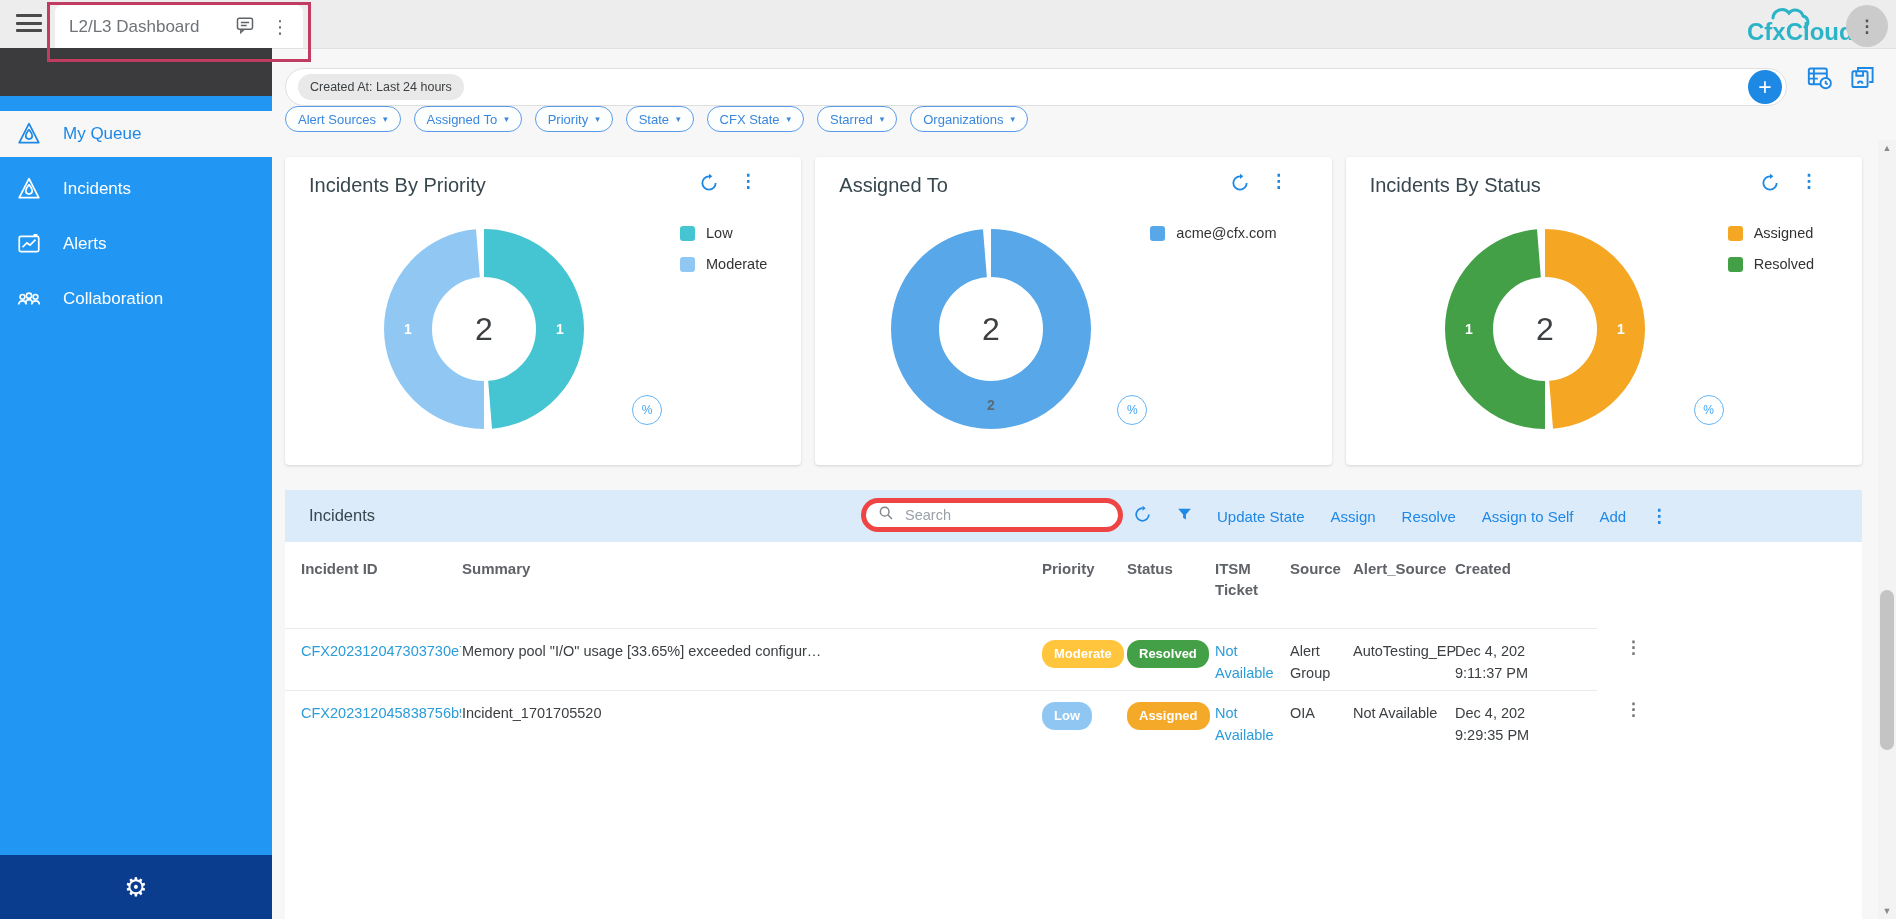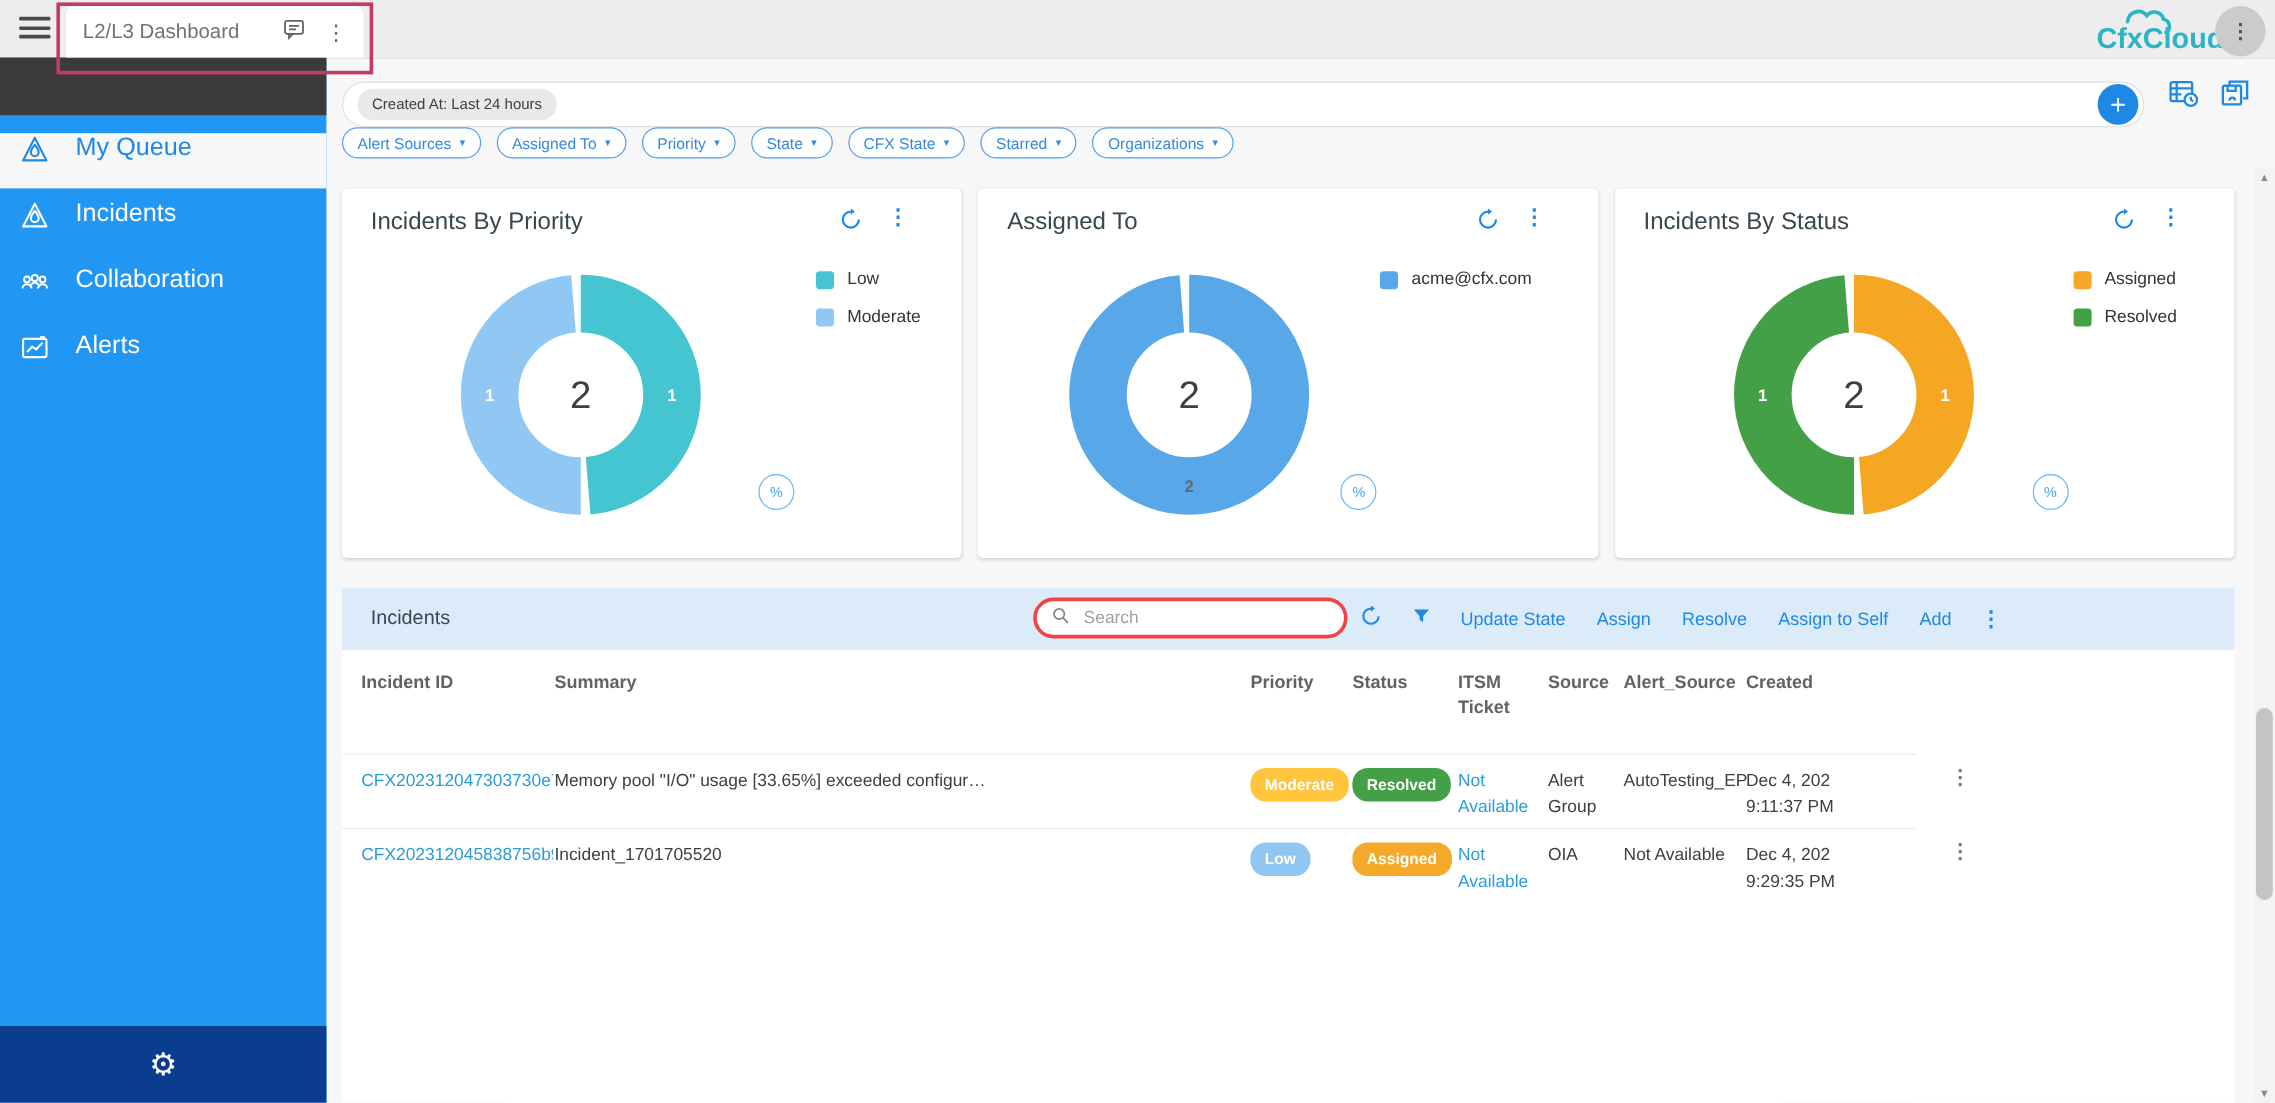--- a/index.html
+++ b/index.html
@@ -14,21 +14,21 @@
   .doc-tab .title{font-size:17px;color:#6f7377;flex:1;}
   .tab-kebab{font-size:18px;color:#5f6368;margin-left:16px;}
   .annotation-box{position:absolute;left:47px;top:2px;width:258px;height:54px;border:3px solid #c23b60;z-index:40;pointer-events:none;}
   .logo{position:absolute;left:1712px;top:2px;width:132px;height:46px;margin-left:33px;}
   .avatar{position:absolute;left:1846px;top:5px;width:42px;height:42px;border-radius:50%;background:#cbcbcb;
           display:flex;align-items:center;justify-content:center;color:#555;font-size:17px;font-weight:bold;letter-spacing:0;}
   
   .sidebar{position:absolute;left:0;top:48px;width:272px;height:871px;background:#2196f3;}
   .sidebar-dark{height:48px;background:#3b3b3d;}
   .nav{padding-top:15px;}
-  .nav-item{height:46px;display:flex;align-items:flex-start;gap:20px;padding-left:15px;color:#fff;font-size:21px;
+  .nav-item{height:46px;display:flex;align-items:center;gap:20px;padding-left:15px;color:#fff;font-size:17px;
             margin-bottom:9px;cursor:pointer;}
   .nav-item .nicon{width:28px;height:28px;display:flex;align-items:center;justify-content:center;color:#fff;}
   .nav-item.active{background:#f7f7f7;color:#1e88e5;}
   .nav-item.active .nicon{color:#1e88e5;}
   .sidebar-foot{position:absolute;left:0;bottom:0;width:272px;height:64px;background:#0b3d8f;
                 display:flex;align-items:center;justify-content:center;}
   .gear{color:#fff;font-size:26px;cursor:pointer;}
   
   .filter-wrap{position:absolute;left:285px;top:68px;width:1502px;height:38px;background:#fff;border:1px solid #e0e0e0;
                border-radius:19px;display:flex;align-items:center;padding:0 4px 0 12px;box-sizing:border-box;}
@@ -54,21 +54,21 @@
   .c1 .legend{left:395px;} .c2 .legend{left:335px;text-align:right;} .c3 .legend{left:382px;}
   .legend li{display:flex;align-items:center;gap:11px;margin-bottom:15px;font-size:14.5px;color:#333;}
   .legend .sw{width:15px;height:15px;border-radius:3px;display:inline-block;}
   .pct{position:absolute;top:238px;width:30px;height:30px;border:1.5px solid #64b5f6;border-radius:50%;color:#42a5f5;
        font-size:12px;display:flex;align-items:center;justify-content:center;background:#fff;cursor:pointer;box-sizing:border-box;}
   .c1 .pct{left:347px;} .c2 .pct{left:302px;} .c3 .pct{left:348px;}
   
   .panel{position:absolute;left:285px;top:490px;width:1577px;height:429px;background:#fff;}
   .panel-head{position:relative;height:52px;background:#dcebfa;}
   .panel-title{position:absolute;left:24px;top:16px;font-size:16.5px;color:#37474f;}
-  .search{position:absolute;left:576px;top:8px;width:262px;height:34px;border:3px solid #ef4444;border-radius:18px;
+  .search{position:absolute;left:576px;top:8px;width:262px;height:34px;border:5px solid #ef4444;border-radius:18px;
           background:#fff;display:flex;align-items:center;padding:0 12px;gap:9px;box-sizing:border-box;}
   .search input{border:none;outline:none;font-size:14.5px;color:#3c4043;width:190px;font-family:"Liberation Sans",sans-serif;background:transparent;}
   .search input::placeholder{color:#9aa0a6;}
   .toolbar{position:absolute;left:848px;top:0;height:52px;display:flex;align-items:center;gap:24px;}
   .toolbar .link{color:#1e88e5;font-size:15px;cursor:pointer;white-space:nowrap;}
   .t-kebab{color:#1e88e5;font-size:18px;font-weight:bold;cursor:pointer;}
   
   .t-head{position:absolute;left:0;top:52px;width:1577px;height:86px;background:#fff;}
   .hcell{position:absolute;top:16px;font-size:15px;font-weight:700;color:#5f6368;line-height:21px;}
   .col-id{left:16px;width:160px;} .col-sum{left:177px;width:560px;} .col-pri{left:757px;width:80px;}
@@ -138,40 +138,40 @@
       <span class="nicon">
         <svg width="26" height="26" viewBox="0 0 24 24" fill="none" stroke="currentColor" stroke-width="1.6" stroke-linejoin="round">
           <path d="M12 2.5 21 20H3z"></path>
             <path d="M12 8c1.6 2.2 3 3.6 3 5.7a3 3 0 0 1-6 0C9 11.6 10.4 10.2 12 8z"></path>
         </svg>
       </span>
       <span>Incidents</span>
     </div>
     <div class="nav-item">
       <span class="nicon">
+        <svg width="26" height="26" viewBox="0 0 24 24" fill="none" stroke="currentColor" stroke-width="1.6">
+          <rect x="3" y="5" width="18" height="14" rx="1.5"></rect>
+            <path d="M6 15l4-4 3 2 5-5"></path>
+            <path d="M17 5V3.5h2V5"></path>
+        </svg>
+      </span>
+      <span>Alerts</span>
+    </div>
+    <div class="nav-item">
+      <span class="nicon">
         <svg width="26" height="26" viewBox="0 0 24 24" fill="none" stroke="currentColor" stroke-width="1.5">
           <circle cx="6" cy="10" r="2.2"></circle>
             <circle cx="12" cy="9" r="2.4"></circle>
             <circle cx="18" cy="10" r="2.2"></circle>
           <path d="M2.5 17c0-2 1.6-3.3 3.5-3.3S9.5 15 9.5 17"></path>
             <path d="M8.5 16c.4-2.2 1.8-3.4 3.5-3.4s3.1 1.2 3.5 3.4"></path>
             <path d="M14.5 17c0-2 1.6-3.3 3.5-3.3s3.5 1.3 3.5 3.3"></path>
         </svg>
       </span>
       <span>Collaboration</span>
-    </div>
-    <div class="nav-item">
-      <span class="nicon">
-        <svg width="26" height="26" viewBox="0 0 24 24" fill="none" stroke="currentColor" stroke-width="1.6">
-          <rect x="3" y="5" width="18" height="14" rx="1.5"></rect>
-            <path d="M6 15l4-4 3 2 5-5"></path>
-            <path d="M17 5V3.5h2V5"></path>
-        </svg>
-      </span>
-      <span>Alerts</span>
     </div>
   </div>
   <div class="sidebar-foot">
     <span class="gear">⚙</span>
   </div>
 </div>
 
 <div class="filter-wrap">
   <div class="chip">Created At: Last 24 hours</div>
   <div class="add-btn">+</div>

